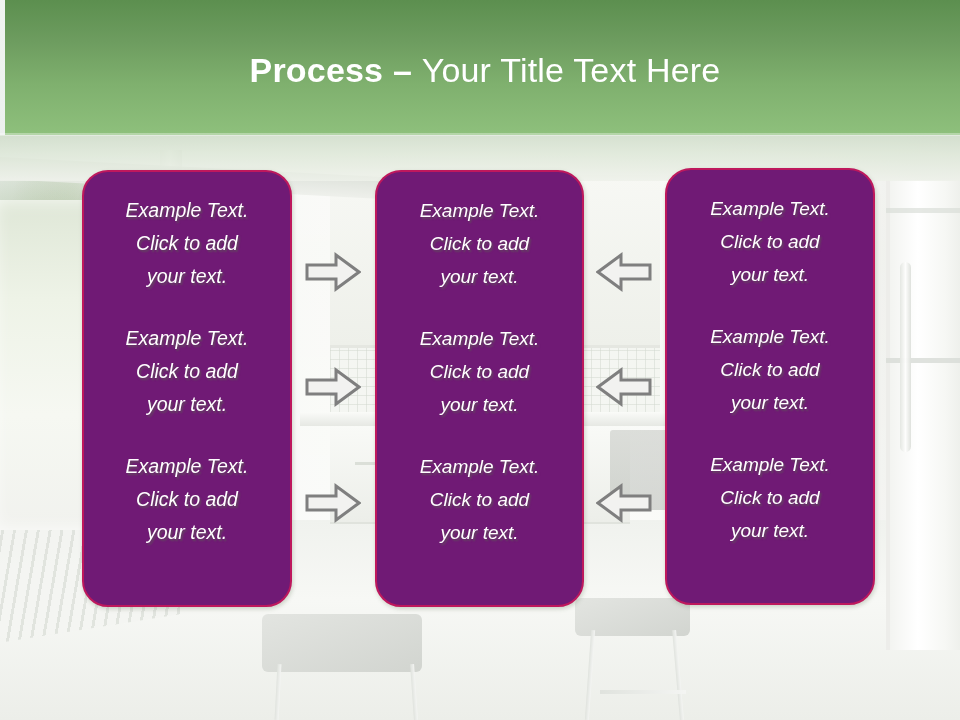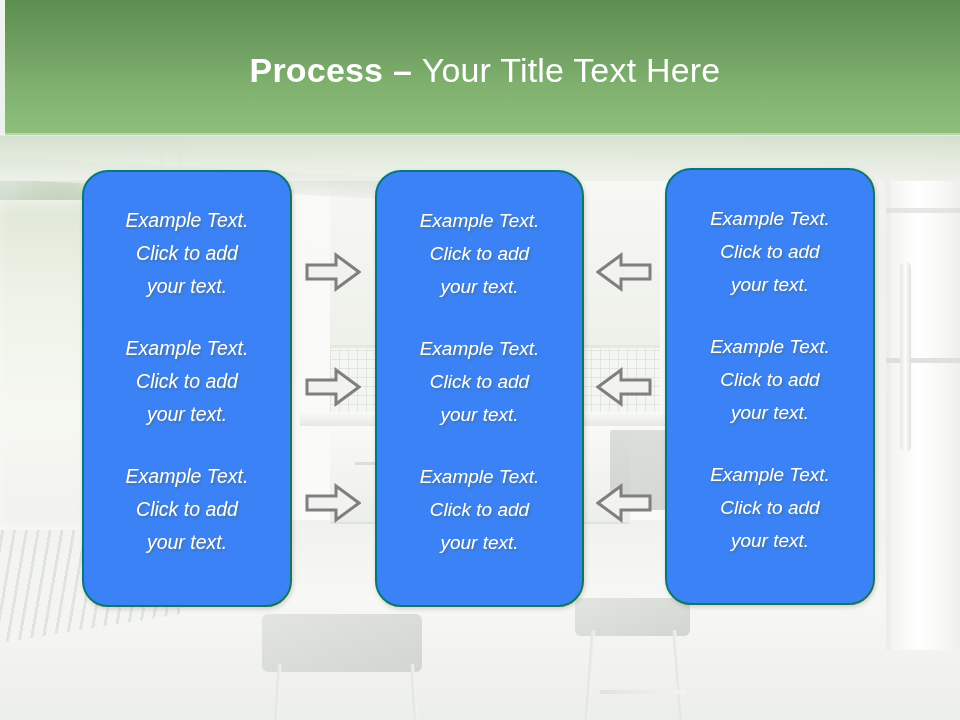--- a/index.html
+++ b/index.html
@@ -239,29 +239,29 @@
     white-space: nowrap;
   }
   .title-strong { font-weight: bold; }
   .title-dash   { font-weight: bold; }
   .title-rest   { font-weight: normal; }
 
   
   .pbox {
     position: absolute;
     box-sizing: border-box;
-    background: #3b82f6;
-    border: 2px solid #0f766e;
+    background: #701a75;
+    border: 2px solid #be185d;
     border-radius: 26px;
     box-shadow: 1px 2px 4px rgba(90,110,80,0.28);
     display: flex;
     flex-direction: column;
     justify-content: flex-start;
     align-items: center;
-    padding-top: 32px;
+    padding-top: 22px;
   }
   .pbox-1 { left: 82px;  top: 170px; width: 210px; height: 437px; }
   .pbox-2 { left: 375px; top: 170px; width: 209px; height: 437px; }
   .pbox-3 { left: 665px; top: 168px; width: 210px; height: 437px; }
 
   .ptext {
     width: 178px;
     text-align: center;
     color: #ffffff;
     font-style: italic;

